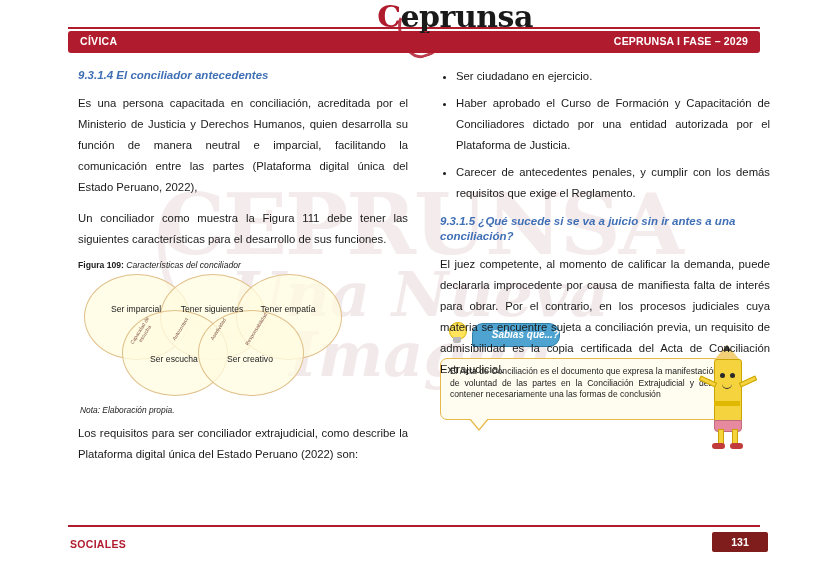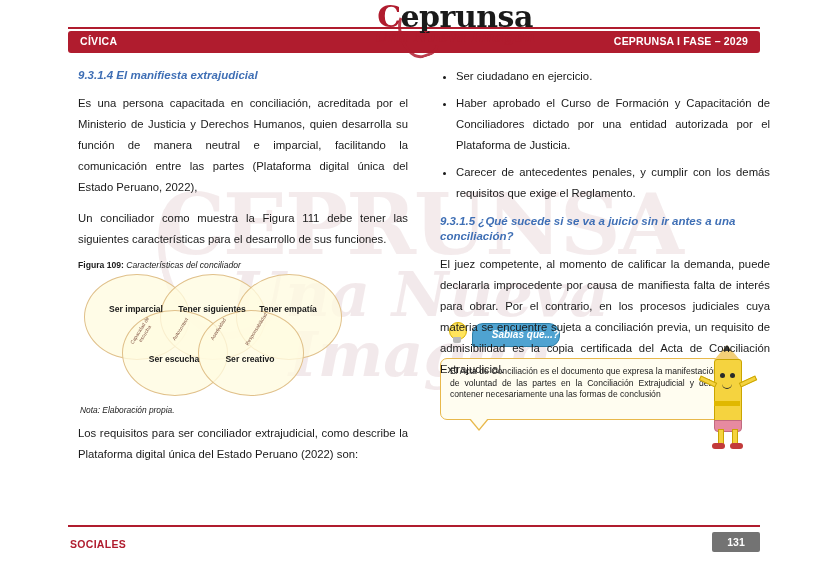--- a/index.html
+++ b/index.html
@@ -108,21 +108,21 @@
     background:rgba(255,251,224,0.78);
   }
   .c-top{width:104px;height:84px;top:0;}
   .c-bot{width:104px;height:84px;top:36px;}
   .c1{left:6px;}
   .c2{left:82px;}
   .c3{left:158px;}
   .c4{left:44px;}
   .c5{left:120px;}
   .venn-label{
-    position:absolute;font-size:8.6px;font-weight:bold;color:#1a1a1a;
+    position:absolute;font-size:8.6px;font-weight:normal;color:#1a1a1a;
     text-align:center;width:104px;
   }
   .vl-top{top:30px;}
   .vl-bot{top:80px;}
   .overlap-label{
     position:absolute;font-size:5px;color:#7a4a3a;width:44px;text-align:center;
     line-height:6px;transform:rotate(-58deg);
   }
 
   
@@ -222,22 +222,22 @@
 
   
   .footer-rule{
     position:absolute;left:68px;top:525px;width:692px;height:2px;background:#b01c2e;
   }
   .footer-label{
     position:absolute;left:70px;top:538px;font-size:10.5px;font-weight:bold;
     color:#b01c2e;letter-spacing:.3px;
   }
   .footer-pagebox{
-    position:absolute;left:712px;top:532px;width:48px;height:20px;
-    background:#737373;border-radius:2px;
+    position:absolute;left:712px;top:532px;width:56px;height:20px;
+    background:#7f1d1d;border-radius:2px;
   }
   .footer-pagebox span{
     display:block;text-align:center;line-height:20px;color:#ffffff;
     font-size:10.5px;font-weight:bold;
   }
 </style>
 </head>
 <body>
 
 <div class="page">
@@ -255,21 +255,21 @@
       <div class="logo-sub">Una Nueva Imagen</div>
     </div>
     <div class="hdr-rule"></div>
     <div class="banner">
       <div class="banner-left">CÍVICA</div>
       <div class="banner-right">CEPRUNSA I FASE – 2029</div>
     </div>
   </div>
 
   <div class="col col-left">
-    <h4 class="sub">9.3.1.4  El manifiesta extrajudicial</h4>
+    <h4 class="sub">9.3.1.4  El conciliador antecedentes</h4>
     <p class="body">Es una persona capacitada en conciliación, acreditada por el Ministerio de Justicia y Derechos Humanos, quien desarrolla su función de manera neutral e imparcial, facilitando la comunicación entre las partes (Plataforma digital única del Estado Peruano, 2022),</p>
     <p class="body">Un conciliador como muestra la Figura 111 debe tener las siguientes características para el desarrollo de sus funciones.</p>
 
     <div class="fig-caption">
       <b>Figura 109:</b>
       <i>Características del conciliador</i>
     </div>
 
     <div class="venn">
       <div class="circle c-top c1"></div>

